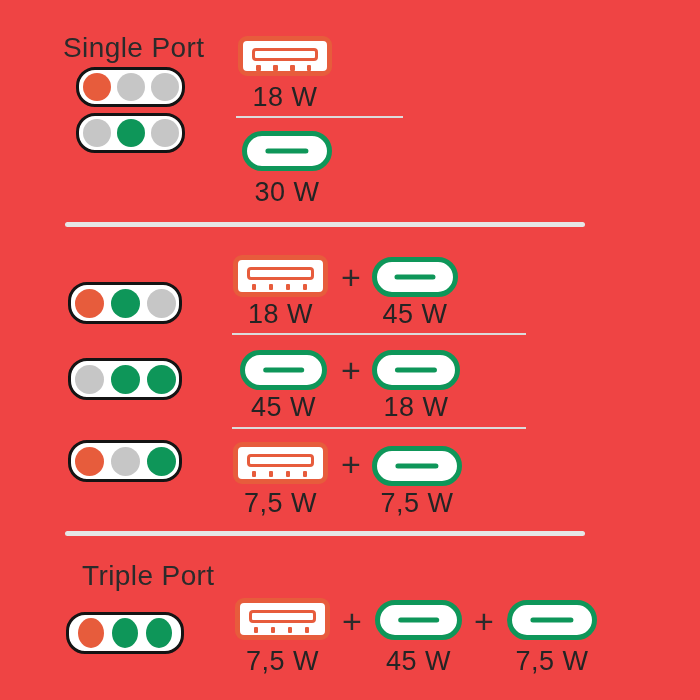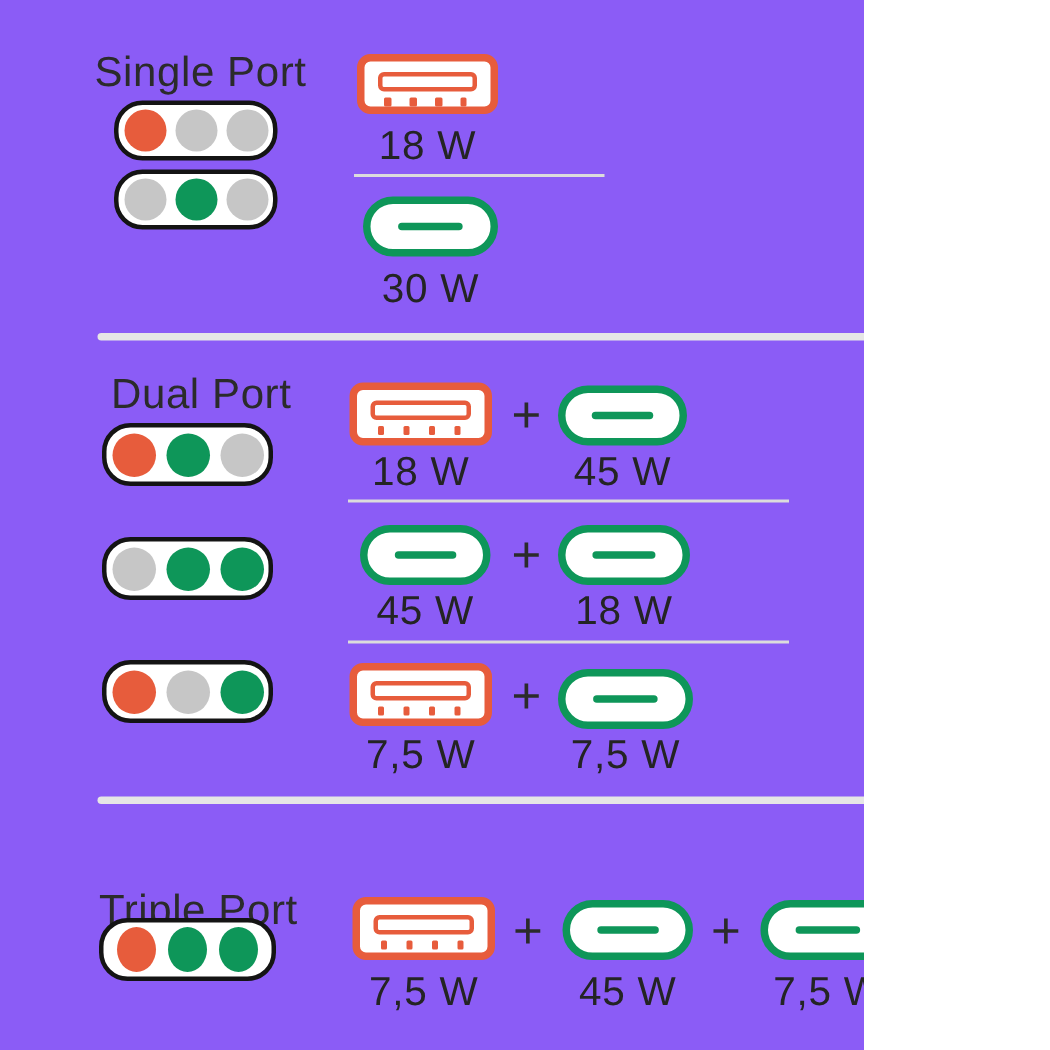--- a/index.html
+++ b/index.html
@@ -1,17 +1,17 @@
 <!DOCTYPE html>
 <html><head>
 <meta charset="utf-8">
 <style>
   html,body{margin:0;padding:0;background:#ffffff;}
   #stage{
-    position:relative;width:576px;height:700px;background:#8b5cf6;overflow:hidden;
+    position:relative;width:700px;height:700px;background:#ef4444;overflow:hidden;
     font-family:"Liberation Sans", sans-serif;
   }
   .title{
     position:absolute;line-height:1;font-size:28px;letter-spacing:.4px;
     color:#2b2b2b;white-space:nowrap;
   }
   .pill{
     position:absolute;box-sizing:border-box;border:3.5px solid #141414;
     border-radius:19px;display:flex;align-items:center;justify-content:center;
     background:#ffffff;
@@ -60,21 +60,20 @@
     <div class="thin-div" style="left: 236px; top: 116px; width: 167px;"></div>
     <div class="pill" style="left: 76px; top: 113px; width: 109px; height: 40px; gap: 6px;">
       <div class="dot" style="width: 28px; height: 28px; background: rgb(198, 198, 198);"></div>
       <div class="dot" style="width: 28px; height: 28px; background: rgb(14, 150, 89);"></div>
       <div class="dot" style="width: 28px; height: 28px; background: rgb(198, 198, 198);"></div>
     </div>
     <div class="usbc" style="color: rgb(14, 150, 89); left: 242px; top: 131px; width: 90px; height: 40px;">
       <div class="cline"></div>
     </div>
     <div class="watt" style="left: 287px; top: 179px;">30 W</div>
-    <div class="title" style="left: 74px; top: 249px;">Dual Port</div>
     <div class="pill" style="left: 68px; top: 282px; width: 114px; height: 42px; gap: 7px;">
       <div class="dot" style="width: 29px; height: 29px; background: rgb(231, 92, 60);"></div>
       <div class="dot" style="width: 29px; height: 29px; background: rgb(14, 150, 89);"></div>
       <div class="dot" style="width: 29px; height: 29px; background: rgb(198, 198, 198);"></div>
     </div>
     <div class="usba" style="color: rgb(231, 92, 60); left: 233px; top: 255px; width: 95px; height: 42px;">
       <div class="tongue"></div>
       <div class="pin" style="left: 16%;"></div>
       <div class="pin" style="left: 36%;"></div>
       <div class="pin" style="left: 56%;"></div>
@@ -113,21 +112,21 @@
       <div class="pin" style="left: 36%;"></div>
       <div class="pin" style="left: 56%;"></div>
       <div class="pin" style="left: 76%;"></div>
     </div>
     <div class="watt" style="left: 280.5px; top: 490px;">7,5 W</div>
     <div class="usbc" style="color: rgb(14, 150, 89); left: 372px; top: 446px; width: 90px; height: 40px;">
       <div class="cline"></div>
     </div>
     <div class="watt" style="left: 417px; top: 490px;">7,5 W</div>
     <div class="plus" style="left: 351px; top: 464px;">+</div>
-    <div class="title" style="left: 66px; top: 562px; margin-top: 31px;">Triple Port</div>
+    <div class="title" style="left: 82px; top: 562px;">Triple Port</div>
     <div class="pill" style="left: 66px; top: 612px; width: 118px; height: 42px; gap: 8px;">
       <div class="dot" style="width: 26px; height: 30px; background: rgb(231, 92, 60);"></div>
       <div class="dot" style="width: 26px; height: 30px; background: rgb(14, 150, 89);"></div>
       <div class="dot" style="width: 26px; height: 30px; background: rgb(14, 150, 89);"></div>
     </div>
     <div class="usba" style="color: rgb(231, 92, 60); left: 235px; top: 598px; width: 95px; height: 42px;">
       <div class="tongue"></div>
       <div class="pin" style="left: 16%;"></div>
       <div class="pin" style="left: 36%;"></div>
       <div class="pin" style="left: 56%;"></div>

